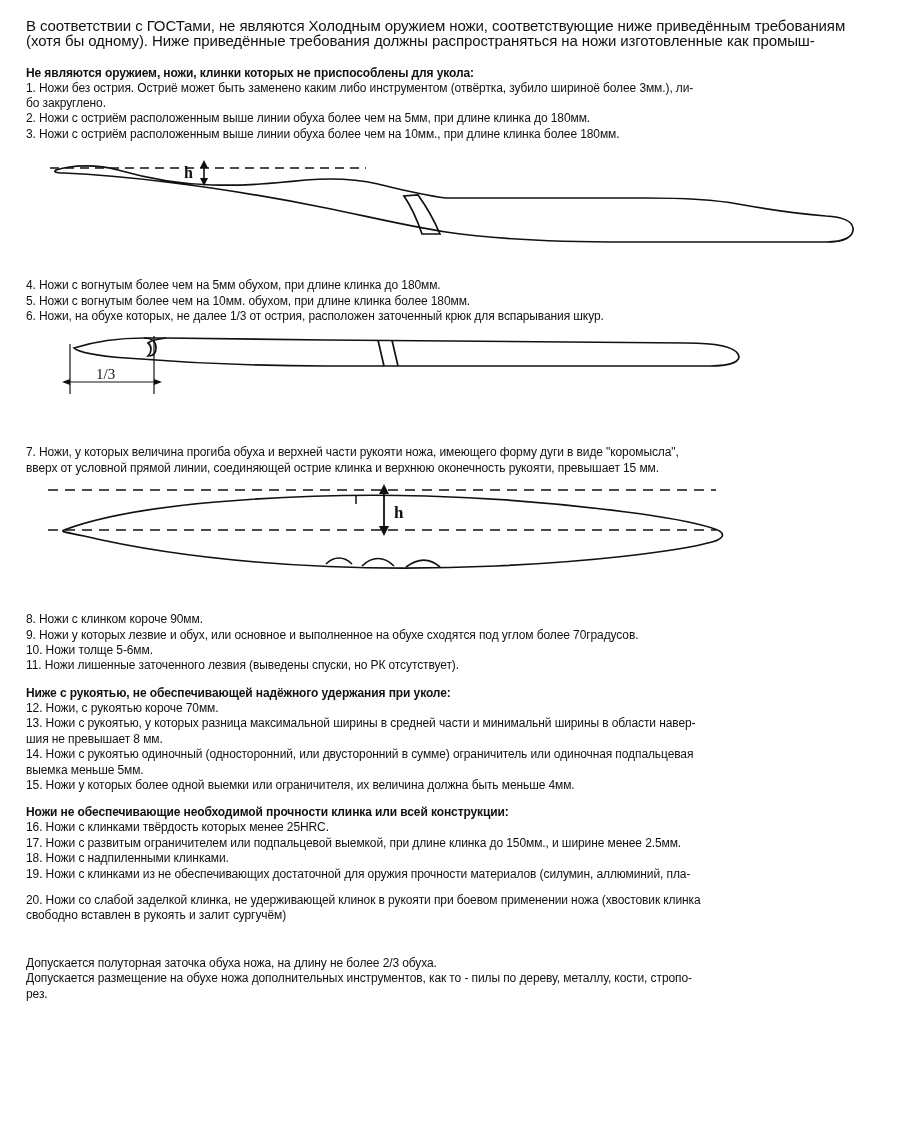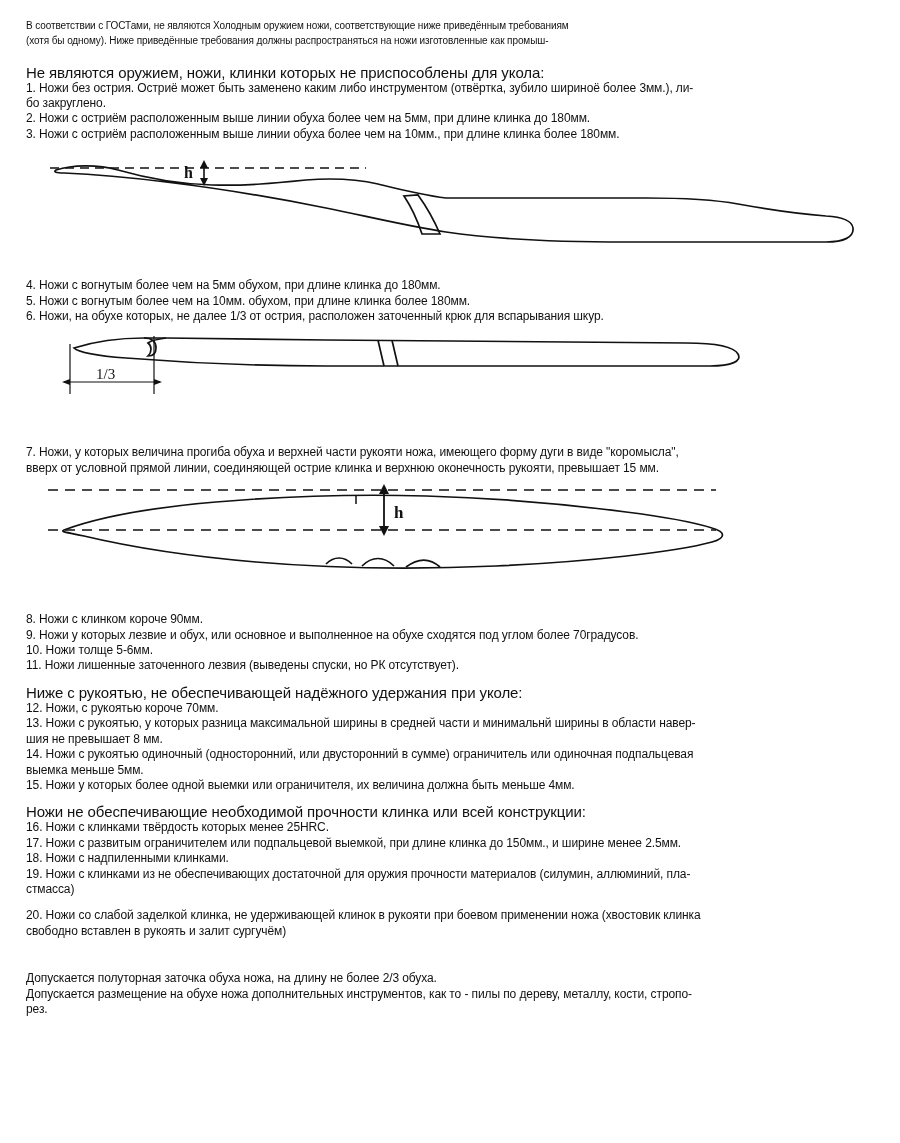--- a/index.html
+++ b/index.html
@@ -23,30 +23,30 @@
     box-sizing: border-box;
   }
   .content {
     position: absolute;
     left: 26px;
     top: 18px;
     width: 852px;
   }
   p {
     margin: 0;
-    font-size: 10px;
+    font-size: 15px;
     line-height: 15.3px;
     letter-spacing: -0.1px;
   }
   .spacer-sm { height: 11px; }
   .spacer-md { height: 16px; }
   .spacer-lg { height: 20px; }
   .heading {
-    font-weight: normal;
-    font-size: 15px;
+    font-weight: bold;
+    font-size: 12px;
     line-height: 16px;
   }
   .list p {
     font-size: 12px;
     line-height: 15.4px;
   }
   .fig {
     position: relative;
     width: 852px;
   }
@@ -205,21 +205,20 @@
     </div>
 
     <div class="spacer-sm"></div>
 
     <p class="heading">Ножи не обеспечивающие необходимой прочности клинка или всей конструкции:</p>
     <div class="list">
       <p>16. Ножи с клинками твёрдость которых менее 25HRC.</p>
       <p>17. Ножи с развитым ограничителем или подпальцевой выемкой, при длине клинка до 150мм., и ширине менее 2.5мм.</p>
       <p>18. Ножи с надпиленными клинками.</p>
       <p>19. Ножи с клинками из не обеспечивающих достаточной для оружия прочности материалов (силумин, аллюминий, пла-</p>
-      <p>стмасса)</p>
       <div class="spacer-sm"></div>
       <p>20. Ножи со слабой заделкой клинка, не удерживающей клинок в рукояти при боевом применении ножа (хвостовик клинка</p>
       <p>свободно вставлен в рукоять и залит сургучём)</p>
     </div>
 
     <div class="spacer-lg"></div>
 
     <div class="list tail">
       <p>Допускается полуторная заточка обуха ножа, на длину не более 2/3 обуха.</p>
       <p>Допускается размещение на обухе ножа дополнительных инструментов, как то - пилы по дереву, металлу, кости, стропо-</p>

